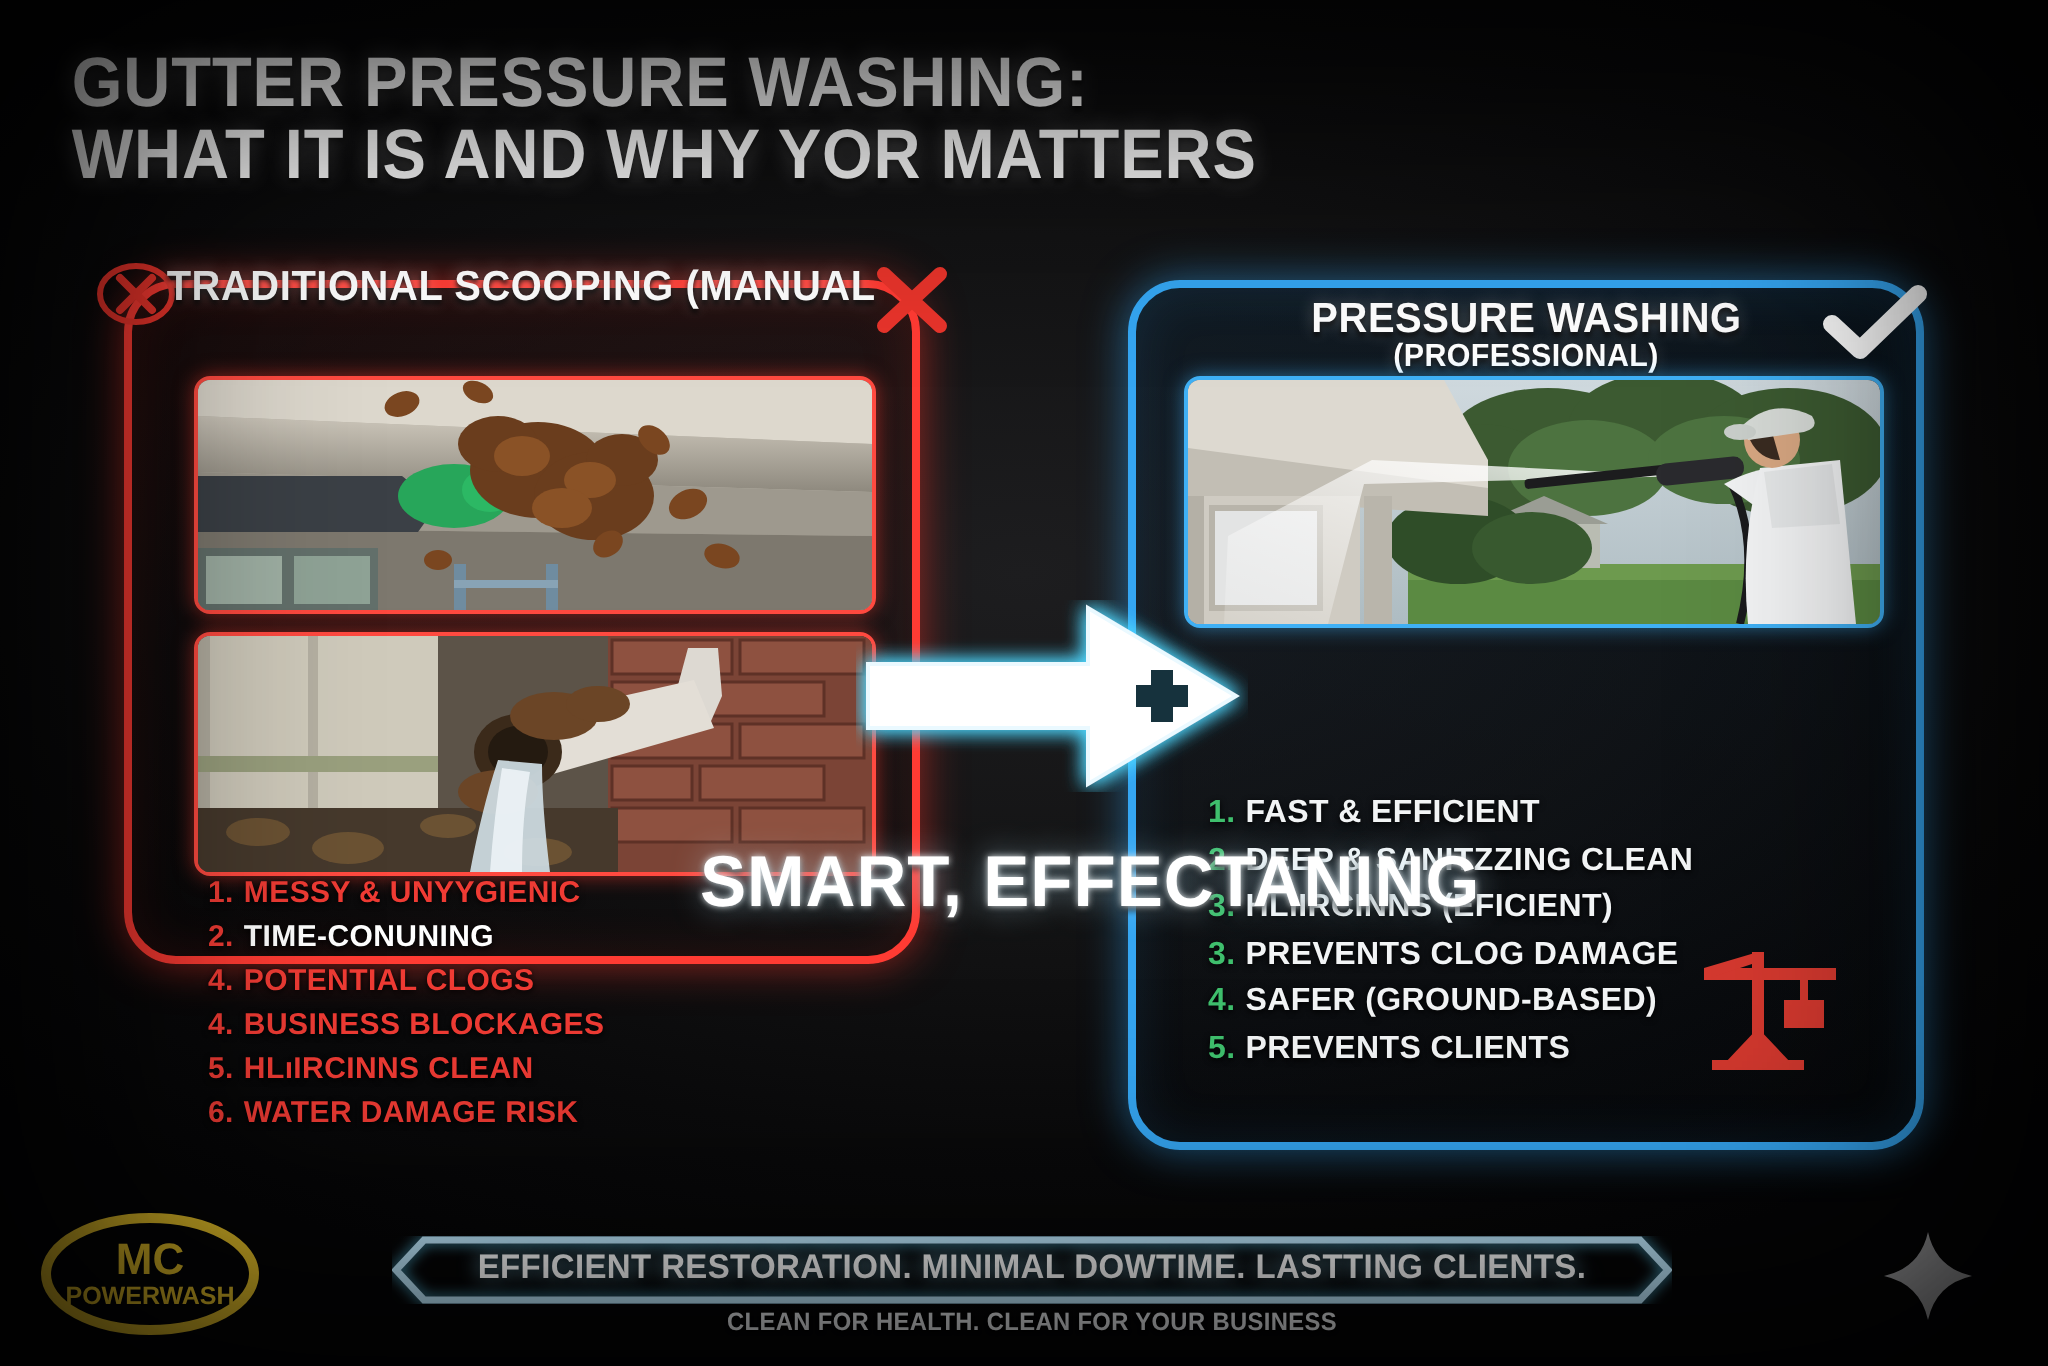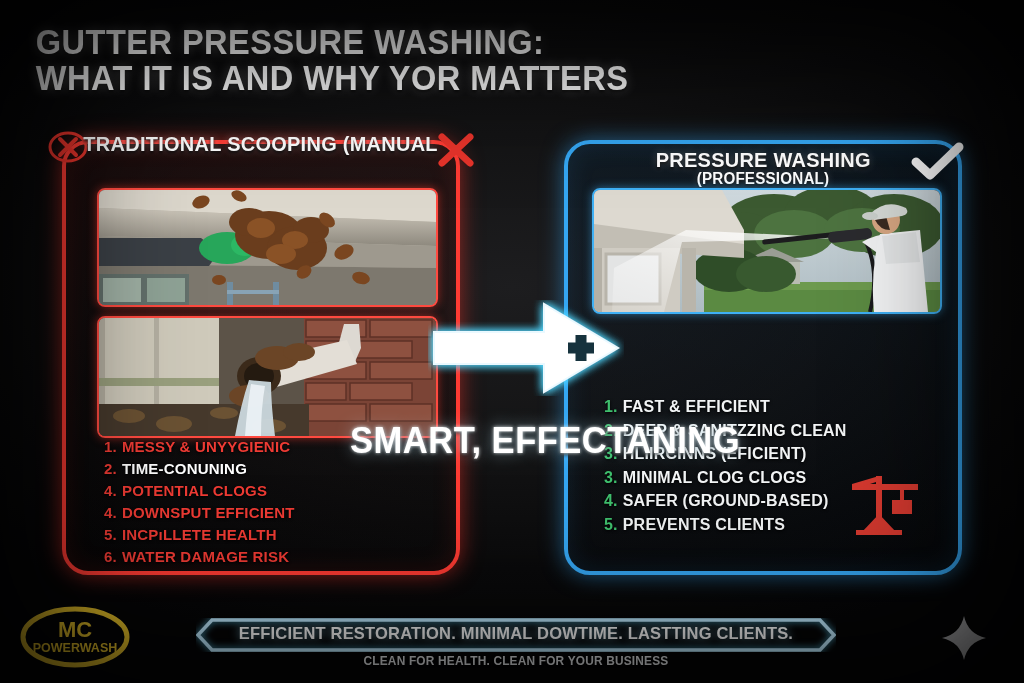--- a/index.html
+++ b/index.html
@@ -19,21 +19,21 @@
     font-family:"Liberation Sans", sans-serif;
     text-shadow:0 0 12px rgba(255,255,255,.28), 0 2px 3px #000;
     line-height:1.04;transform:scaleX(.93);transform-origin:center;
   }
   .title-1{font-size:35px;}
   .title-2{font-size:35px;}
 
   
   .panel{position:absolute;border-radius:26px;box-sizing:border-box;}
   .panel-left{
-    left:62px;top:140px;width:398px;height:435px;
+    left:62px;top:140px;width:398px;height:342px;
     border:4px solid #ff3b33;
     background:linear-gradient(180deg, rgba(60,14,12,.30) 0%, rgba(14,8,8,.30) 55%, rgba(8,6,6,.25) 100%);
     box-shadow:0 0 22px rgba(255,52,42,.55), inset 0 0 26px rgba(255,52,42,.13);
   }
   .panel-right{
     left:564px;top:140px;width:398px;height:435px;
     border:4px solid #35a6f2;
     background:linear-gradient(180deg, rgba(10,38,60,.34) 0%, rgba(8,18,28,.30) 55%, rgba(6,12,18,.25) 100%);
     box-shadow:0 0 22px rgba(53,166,242,.55), inset 0 0 26px rgba(53,166,242,.13);
   }
@@ -245,24 +245,24 @@
       <div class="li li-red">
         <span class="num">1.</span><span class="txt">MESSY &amp; UNYYGIENIC</span>
       </div>
       <div class="li li-red alt">
         <span class="num">2.</span><span class="txt">TIME-CONUNING</span>
       </div>
       <div class="li li-red">
         <span class="num">4.</span><span class="txt">POTENTIAL CLOGS</span>
       </div>
       <div class="li li-red">
-        <span class="num">4.</span><span class="txt">DOWNSPUT EFFICIENT</span>
+        <span class="num">4.</span><span class="txt">BUSINESS BLOCKAGES</span>
       </div>
       <div class="li li-red">
-        <span class="num">5.</span><span class="txt">INCPıLLETE HEALTH</span>
+        <span class="num">5.</span><span class="txt">HLıIRCINNS CLEAN</span>
       </div>
       <div class="li li-red">
         <span class="num">6.</span><span class="txt">WATER DAMAGE RISK</span>
       </div>
     </div>
   </div>
 
   <div class="panel panel-right">
 
     <div class="panel-head head-right">
@@ -337,21 +337,21 @@
       <div class="li li-grn">
         <span class="num">1.</span><span class="txt">FAST &amp; EFFICIENT</span>
       </div>
       <div class="li li-grn">
         <span class="num">2.</span><span class="txt">DEEP &amp; SANITZZING CLEAN</span>
       </div>
       <div class="li li-grn">
         <span class="num">3.</span><span class="txt">HLıIRCINNS (EFICIENT)</span>
       </div>
       <div class="li li-grn">
-        <span class="num">3.</span><span class="txt">MINIMAL CLOG CLOGS</span>
+        <span class="num">3.</span><span class="txt">PREVENTS CLOG DAMAGE</span>
       </div>
       <div class="li li-grn">
         <span class="num">4.</span><span class="txt">SAFER (GROUND-BASED)</span>
       </div>
       <div class="li li-grn">
         <span class="num">5.</span><span class="txt">PREVENTS CLIENTS</span>
       </div>
     </div>
   </div>
 

